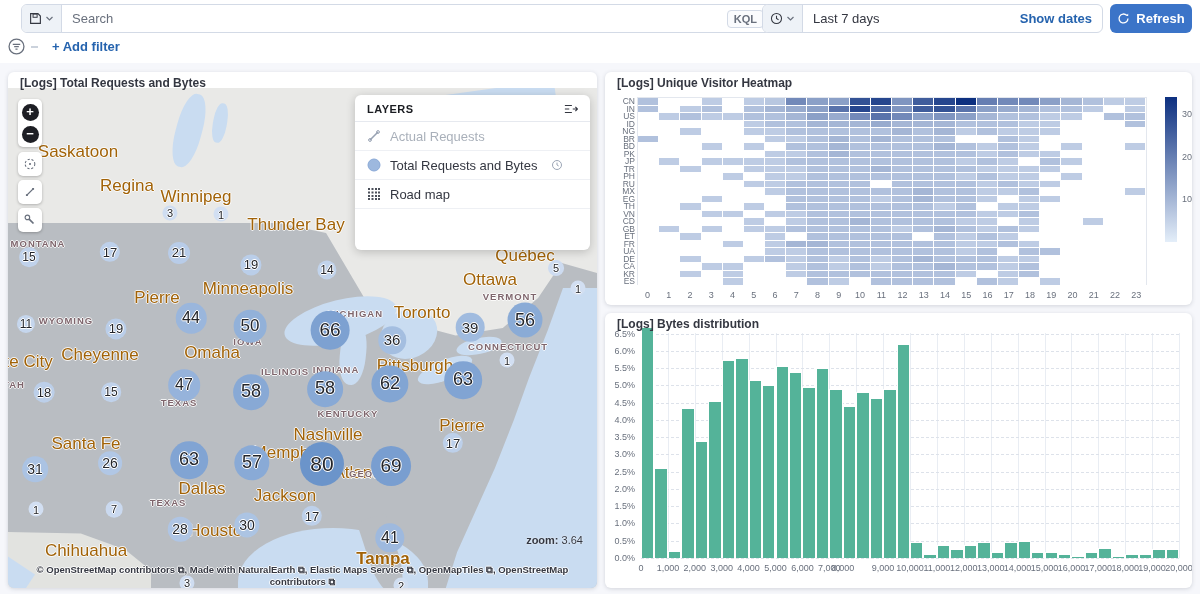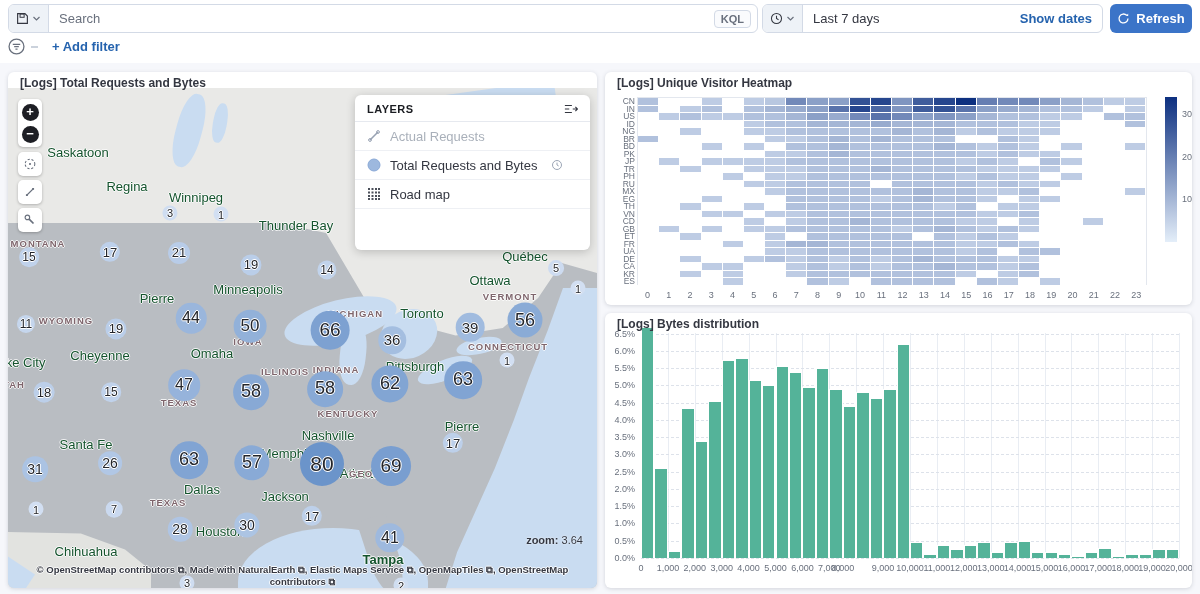--- a/index.html
+++ b/index.html
@@ -39,21 +39,21 @@
   #gulf { position:absolute; left:230px; top:440px; width:190px; height:60px; background:#c9dcf1;
     border-radius:50% 50% 0 0 / 90% 90% 0 0; }
   #florida { position:absolute; left:360px; top:428px; width:30px; height:78px; background:#b9bdc2;
     transform:rotate(-18deg); border-radius:0 0 45% 45%; z-index:2;}
   #mexico { position:absolute; left:0; top:420px; width:260px; height:80px; background:#e2e3e0;
     clip-path:polygon(0 30%,28% 32%,45% 52%,55% 78%,55% 100%,0 100%); }
   #baja { position:absolute; left:0; top:455px; width:60px; height:45px; background:#c9dcf1;
     clip-path:polygon(0 30%,45% 70%,30% 100%,0 100%); z-index:2;}
   .map-label { position:absolute; transform:translate(-50%,-50%); white-space:nowrap; z-index:5;
     text-shadow:-1px 0 rgba(255,255,255,.8),1px 0 rgba(255,255,255,.8),0 -1px rgba(255,255,255,.8),0 1px rgba(255,255,255,.8); }
-  .map-label.city { font-size:13px; color:#14532d; }
+  .map-label.city { font-size:17px; color:#a16207; }
   .map-label.state { font-size:9.5px; font-weight:bold; letter-spacing:1px; color:#7e656c; }
   .cluster { position:absolute; border-radius:50%; display:flex; align-items:center; justify-content:center;
     transform:translate(-50%,-50%); color:#23252b; z-index:10; cursor:pointer;
     text-shadow:-1px 0 #fff,1px 0 #fff,0 -1px #fff,0 1px #fff; }
   .tool-card { position:absolute; left:10px; width:24px; background:#fff; border-radius:5px;
     box-shadow:0 1px 3px rgba(0,0,0,.25); display:flex; flex-direction:column; align-items:center;
     justify-content:center; gap:5px; z-index:20; cursor:pointer;}
   .zoomdot { width:17px; height:17px; border-radius:50%; background:#1d1e24; color:#fff; display:flex;
     align-items:center; justify-content:center; font-size:13px; font-weight:bold; line-height:0; cursor:pointer;}
   #layers-popup { position:absolute; left:347px; top:23px; width:235px; height:155px; background:#fff;
@@ -85,21 +85,21 @@
   .hgrid { position:absolute; left:0; right:0; height:0; border-top:1px dashed #dde2ea; }
   .bar { position:absolute; bottom:0; background:#54b399; border:1px solid #fff; border-bottom:none; cursor:pointer;}
   .bytes-ylab { position:absolute; right:557px; width:26px; text-align:right; font-size:9px; color:#69707d; }
   .bytes-xlab { position:absolute; top:250px; font-size:9px; color:#69707d; transform:translateX(-50%); }
   svg { display:block; }
 </style>
 </head>
 <body>
 
 <div id="header">
-  <div class="inputbox" style="left:8px; width:750px;">
+  <div class="inputbox" style="left:21px; width:750px;">
     <div class="addon">
       <svg width="13" height="13" viewBox="0 0 16 16">
         <path d="M2 2h9l3 3v9H2z" fill="none" stroke="#343741" stroke-width="1.4"></path>
         <rect x="5" y="2.5" width="5" height="4" fill="none" stroke="#343741" stroke-width="1.2"></rect>
       </svg>
       <svg width="9" height="9" viewBox="0 0 12 12">
         <path d="M2 4l4 4 4-4" fill="none" stroke="#69707d" stroke-width="1.6"></path>
       </svg>
     </div>
     <span class="placeholder">Search</span>

